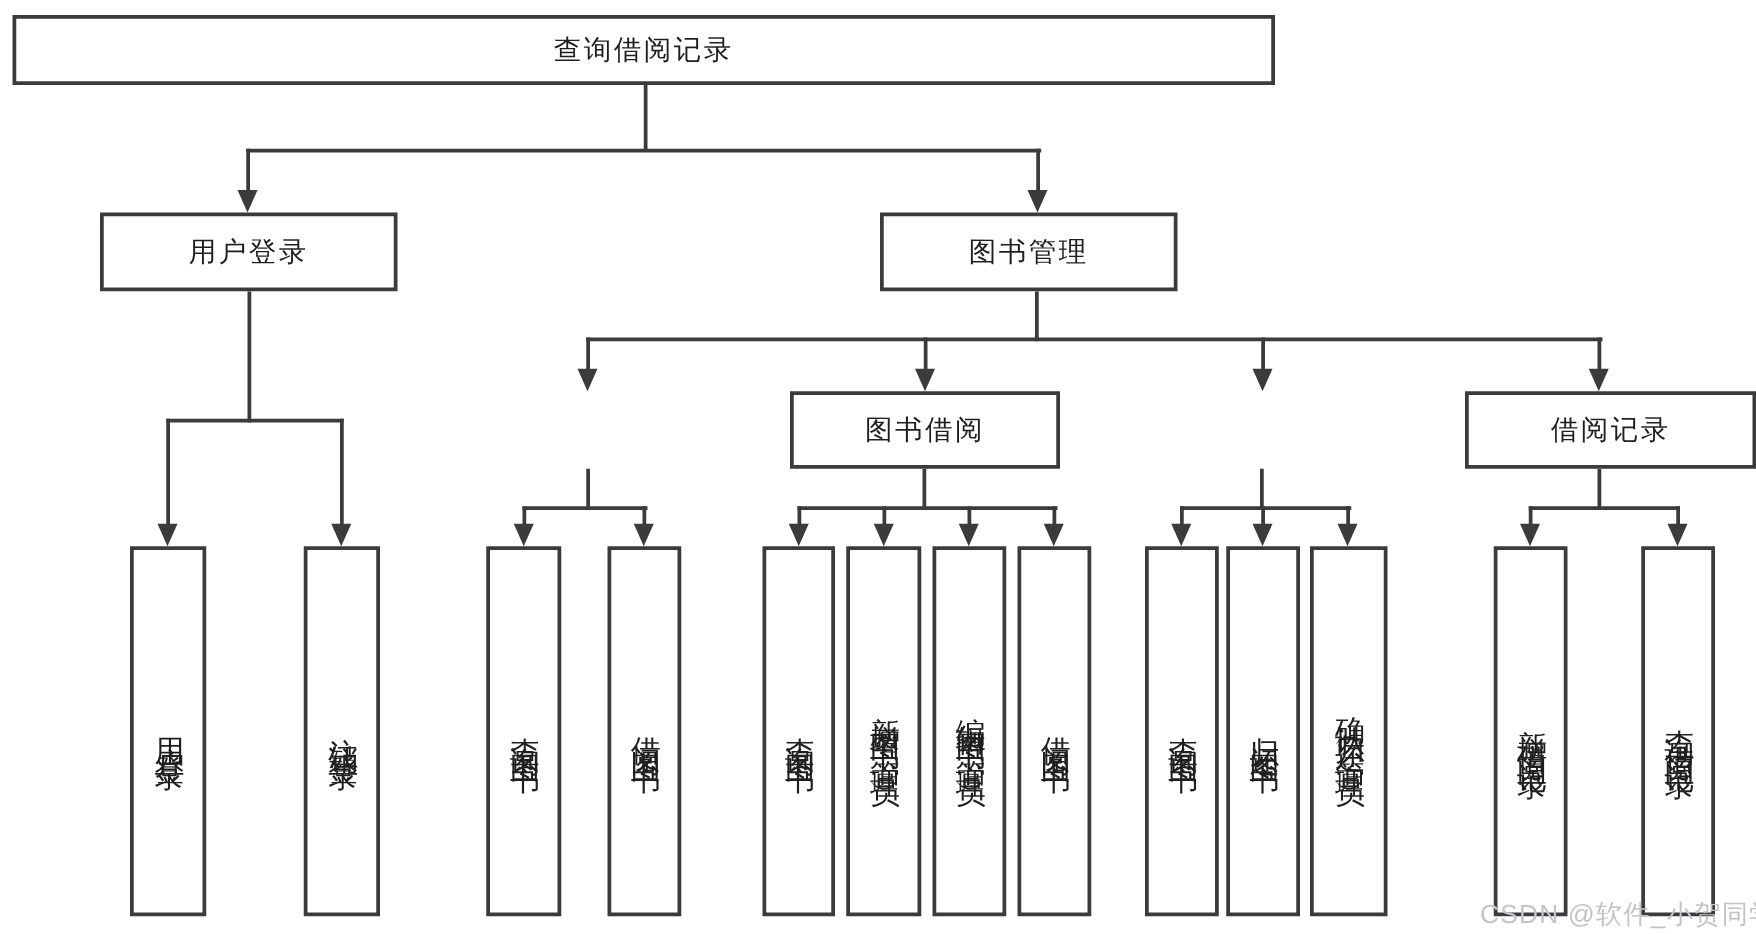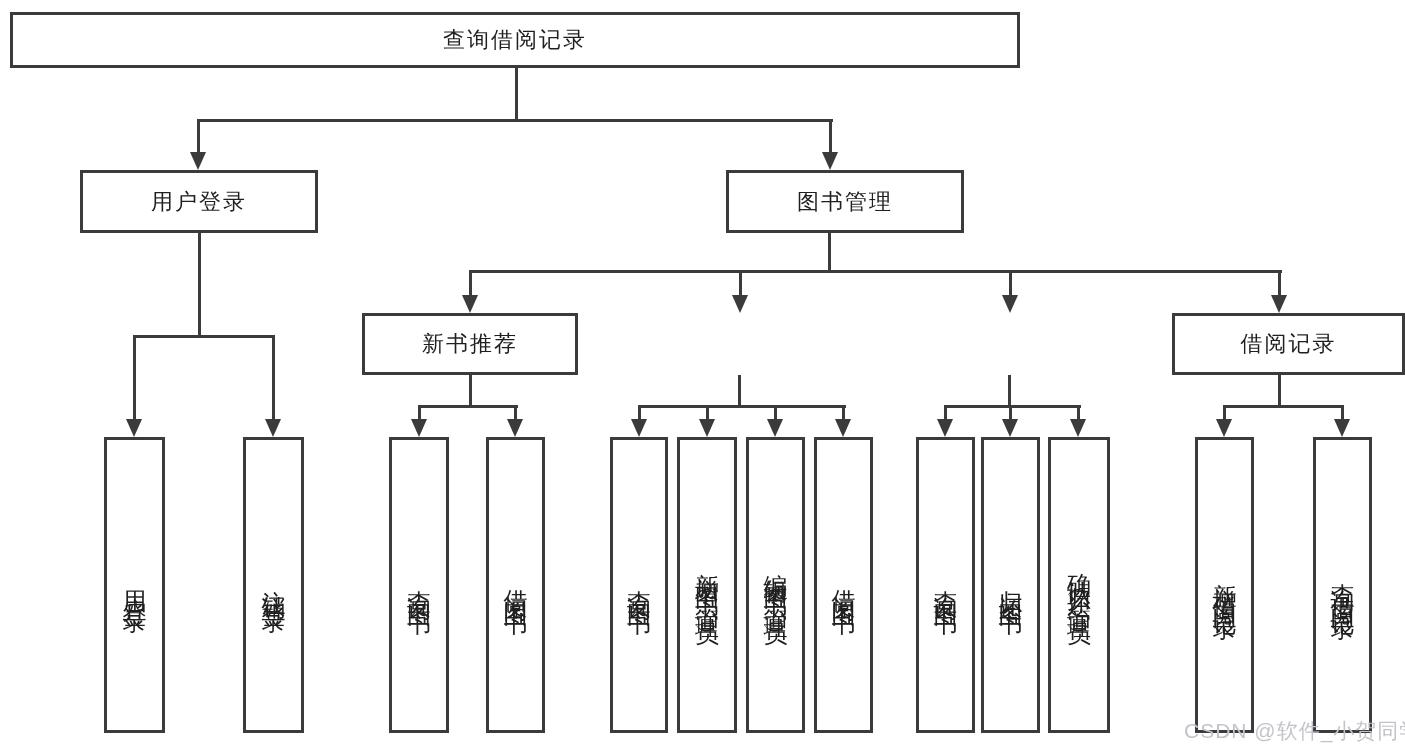--- a/index.html
+++ b/index.html
@@ -44,21 +44,21 @@
   <div class="ln" style="left:515px;top:68px;width:3px;height:53px;"></div>
   <div class="ln" style="left:197px;top:119px;width:636px;height:3px;"></div>
   <div class="ln" style="left:197px;top:119px;width:3px;height:36px;"></div>
   <div class="arr" style="left:190px;top:152px;"></div>
   <div class="ln" style="left:829px;top:119px;width:3px;height:36px;"></div>
   <div class="arr" style="left:822px;top:152px;"></div>
 
   <div class="box" style="left:80px;top:170px;width:238px;height:63px;">
     <span>用户登录</span>
   </div>
-  <div class="box" style="left:726px;top:170px;width:238px;height:63px;font-family:Liberation Mono, monospace;">
+  <div class="box" style="left:704px;top:170px;width:238px;height:63px;font-family:Liberation Mono, monospace;">
     <span>图书管理</span>
   </div>
 
   <div class="ln" style="left:198px;top:233px;width:3px;height:105px;"></div>
   <div class="ln" style="left:133px;top:335px;width:142px;height:3px;"></div>
   <div class="ln" style="left:133px;top:335px;width:3px;height:87px;"></div>
   <div class="arr" style="left:126px;top:419px;"></div>
   <div class="ln" style="left:272px;top:335px;width:3px;height:87px;"></div>
   <div class="arr" style="left:265px;top:419px;"></div>
 
@@ -66,22 +66,22 @@
   <div class="ln" style="left:469px;top:270px;width:813px;height:3px;"></div>
   <div class="ln" style="left:469px;top:270px;width:3px;height:27px;"></div>
   <div class="arr" style="left:462px;top:295px;"></div>
   <div class="ln" style="left:739px;top:270px;width:3px;height:27px;"></div>
   <div class="arr" style="left:732px;top:295px;"></div>
   <div class="ln" style="left:1009px;top:270px;width:3px;height:27px;"></div>
   <div class="arr" style="left:1002px;top:295px;"></div>
   <div class="ln" style="left:1278px;top:270px;width:3px;height:27px;"></div>
   <div class="arr" style="left:1271px;top:295px;"></div>
 
-  <div class="box" style="left:362px;top:313px;width:216px;height:62px;">
-    <span>新书推荐</span>
+  <div class="box" style="left:632px;top:313px;width:216px;height:62px;">
+    <span>图书借阅</span>
   </div>
   <div class="box" style="left:1172px;top:313px;width:233px;height:62px;">
     <span>借阅记录</span>
   </div>
 
   <div class="ln" style="left:469px;top:375px;width:3px;height:33px;"></div>
   <div class="ln" style="left:418px;top:405px;width:100px;height:3px;"></div>
   <div class="ln" style="left:418px;top:405px;width:3px;height:17px;"></div>
   <div class="arr" style="left:411px;top:419px;"></div>
   <div class="ln" style="left:514px;top:405px;width:3px;height:17px;"></div>

